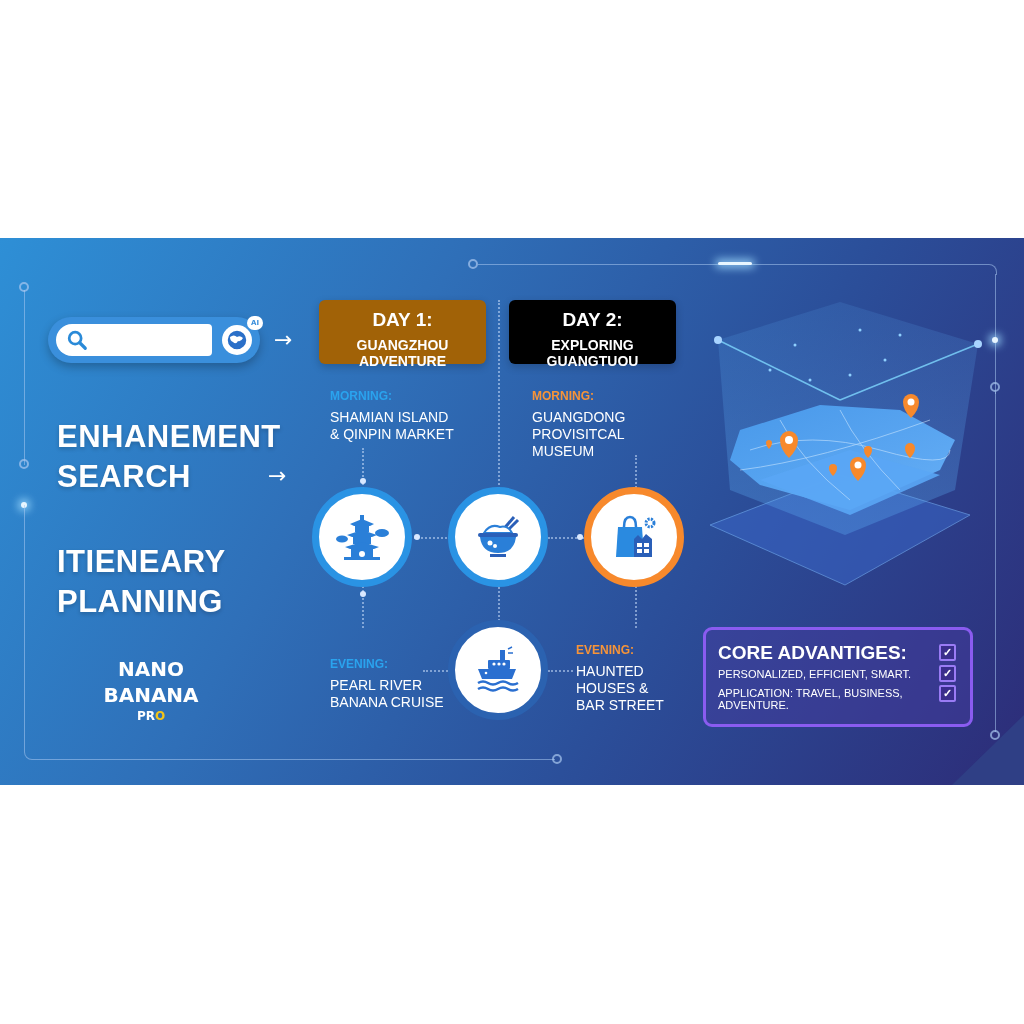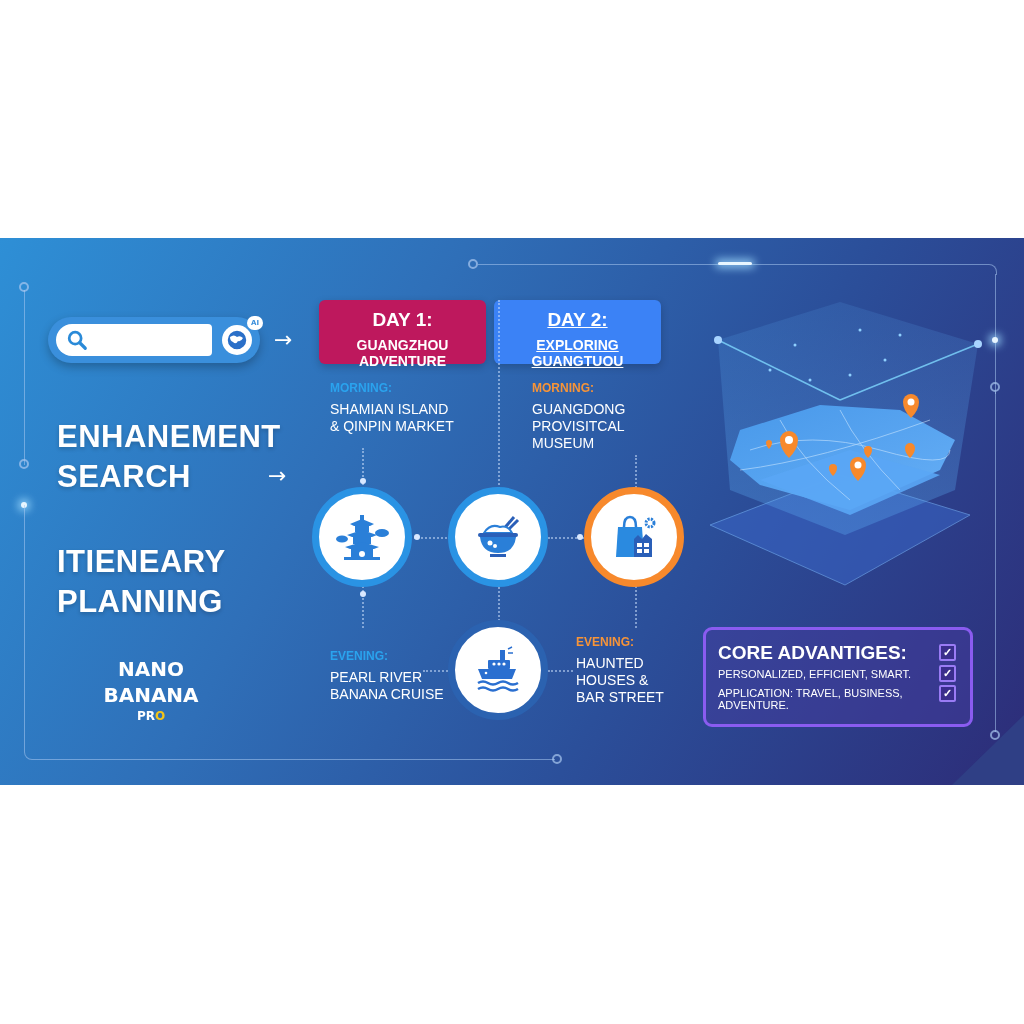--- a/index.html
+++ b/index.html
@@ -23,24 +23,24 @@
   .heading { position:absolute; color:#fff; font-family:"Liberation Sans", sans-serif; font-weight:bold; font-size:31px; line-height:40px; letter-spacing:0.5px; text-shadow:0 2px 4px rgba(0,0,0,0.2); }
   .logo { position:absolute; left:86px; top:656px; width:130px; text-align:center; color:#fff; font-family:"DejaVu Sans", sans-serif; font-weight:bold; }
   .logo .l1 { font-size:20px; line-height:26px; }
   .logo .l3 { font-size:12px; line-height:16px; }
   .logo .o { color:#f5c518; }
 
   
   .day-card { position:absolute; top:300px; height:64px; border-radius:6px; color:#fff; text-align:center; font-family:"Liberation Sans", sans-serif; font-weight:bold; box-shadow:0 3px 8px rgba(0,0,0,0.2); }
   .day-card .t1 { font-size:19px; margin-top:9px; line-height:22px; }
   .day-card .t2 { font-size:14px; margin-top:6px; line-height:16px; }
-  .day1 { left:319px; width:167px; background:#be185d; }
-  .day2 { left:494px; width:167px; background:#3b82f6;text-decoration:underline; }
-
-  .slot { position:absolute; font-family:"Liberation Sans", sans-serif; font-size:14px; line-height:17px; color:#fff; }
+  .day1 { left:319px; width:167px; background:#a16207; }
+  .day2 { left:509px; width:167px; background:#000000; }
+
+  .slot { position:absolute; font-family:"Liberation Sans", sans-serif; font-size:14px; line-height:17px; color:#fff;margin-top:8px; }
   .slot .lbl { font-weight:bold; font-size:12px; display:block; margin-bottom:4px; }
   .blue { color:#2aa3ee; }
   .orange { color:#f79438; }
 
   .vdots { position:absolute; width:0; border-left:2px dotted rgba(200,220,250,0.55); }
   .hdots { position:absolute; height:0; border-top:2px dotted rgba(200,220,250,0.55); }
   .dot { position:absolute; width:6px; height:6px; border-radius:50%; background:#d9e8ff; }
 
   .circle { position:absolute; width:100px; height:100px; border-radius:50%; background:#fff; box-sizing:border-box; display:flex; align-items:center; justify-content:center; }
   .c-blue { border:7px solid #2a93e4; }

